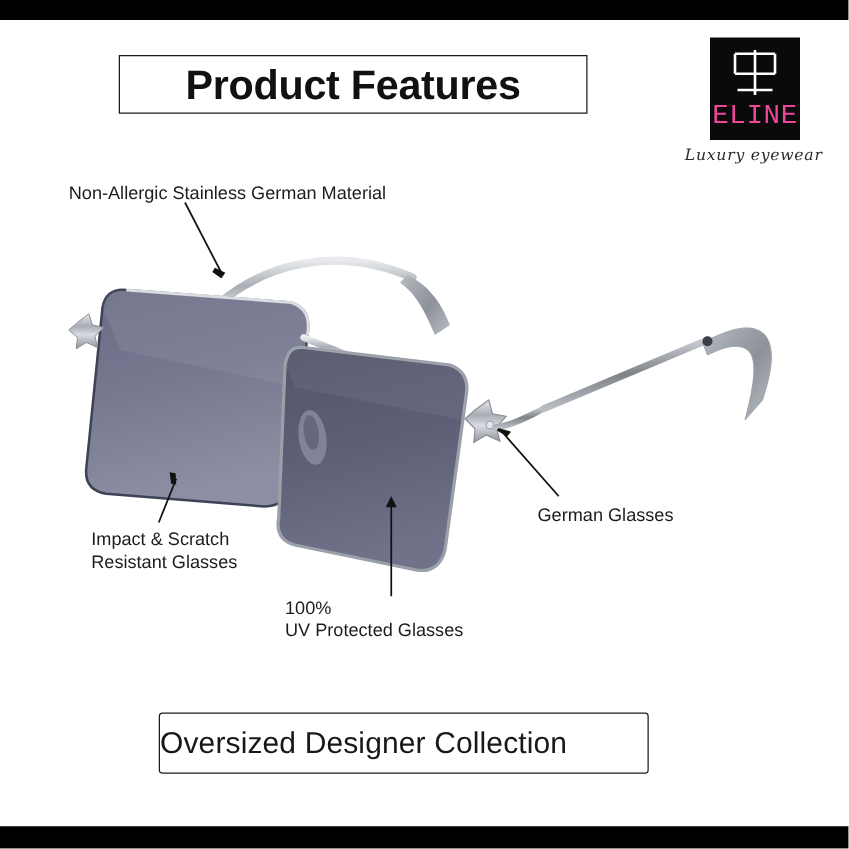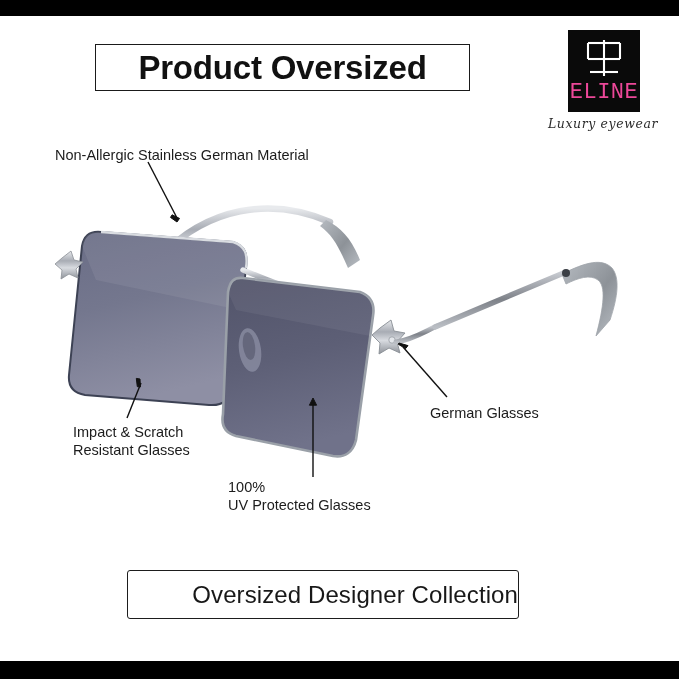--- a/index.html
+++ b/index.html
@@ -125,41 +125,41 @@
     position: absolute;
     left: 127px;
     top: 570px;
     width: 392px;
     height: 49px;
     border: 1.5px solid #1d1d1d;
     border-radius: 3px;
     box-sizing: border-box;
     display: flex;
     align-items: center;
-    justify-content: flex-end;
+    justify-content: flex-start;
     background: #ffffff;
   }
   .banner-text {
     font-family: "Liberation Sans", sans-serif;
     font-size: 24px;
     color: #181818;
     letter-spacing: 0.1px;
     white-space: nowrap;
   }
 </style>
 </head>
 <body>
 
 <div id="page">
 
   <div class="bar bar-top"></div>
   <div class="bar bar-bottom"></div>
 
   <div class="title-box">
-    <span class="title-text">Product Oversized</span>
+    <span class="title-text">Product Features</span>
   </div>
 
   <div class="logo-wrap">
     <div class="logo-square"></div>
     <svg class="logo-mark" viewBox="0 0 72 48">
       <g stroke="#ffffff" stroke-width="2.1" fill="none">
         <line x1="36" y1="6" x2="36" y2="42"></line>
         <line x1="20" y1="9" x2="36" y2="9"></line>
         <line x1="20" y1="9" x2="20" y2="25"></line>
         <line x1="20" y1="25" x2="36" y2="25"></line>

